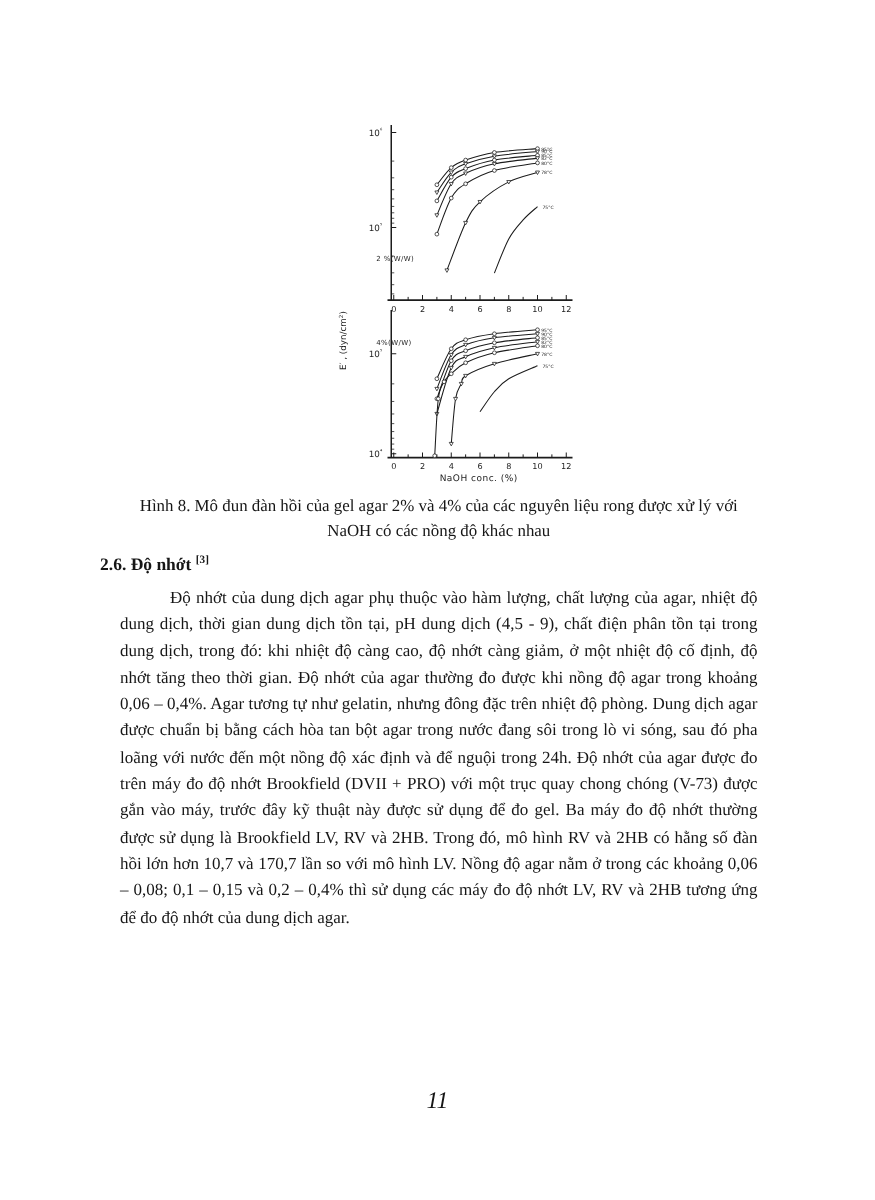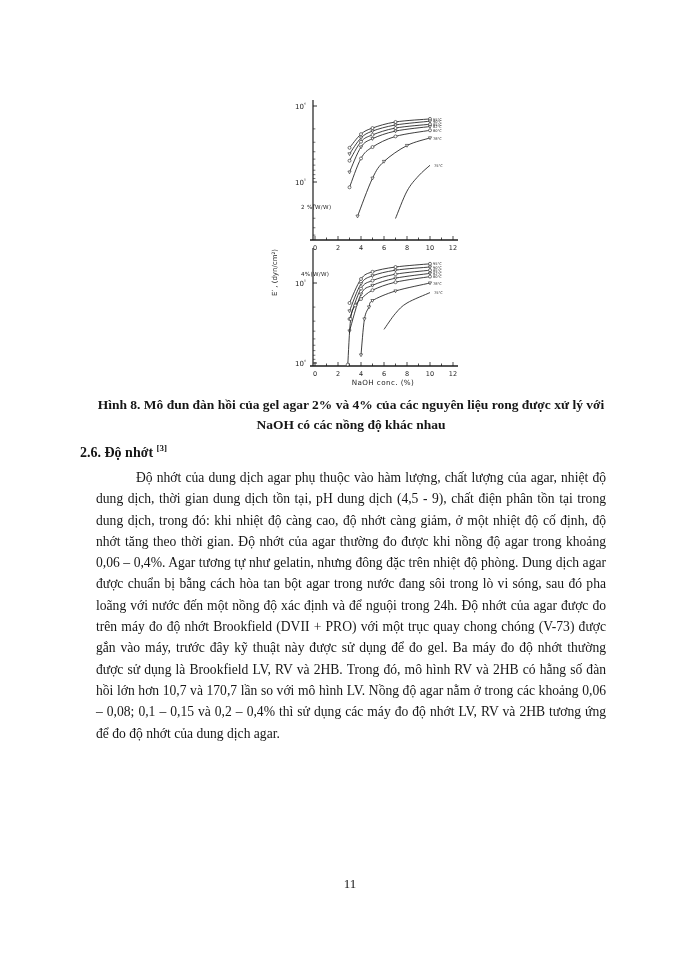--- a/index.html
+++ b/index.html
@@ -6,35 +6,35 @@
   body{
     width:700px;height:960px;position:relative;overflow:hidden;
     background:#ffffff;color:#161616;
     font-family:"Liberation Serif", serif;
   }
   .content{position:absolute;left:80px;top:0;width:542px;}
   .figure-wrap{margin:88px 0 0 185px;width:200px;height:300px;}
   .figure-wrap svg{display:block;}
   .caption{
     margin:7px auto 0;max-width:508px;text-align:center;
-    font-weight:bold;font-size:13.5px;line-height:20px;
+    font-weight:normal;font-size:13.5px;line-height:20px;
   }
   .section-heading{
     margin:9px 0 0;font-size:14px;font-weight:bold;line-height:18px;
   }
   .section-heading sup, .body-par sup{
     font-size:9px;vertical-align:super;line-height:0;
   }
   .body-par{
     margin:5px 16px 0;text-align:justify;text-indent:40px;
     font-size:13.6px;line-height:21.3px;
   }
   .page-number{
     position:absolute;left:0;right:0;bottom:68px;
-    text-align:center;font-size:13px;
+    text-align:center;font-size:19px;font-style:italic;
   }
   
   .fig-txt{font-family:"DejaVu Sans", sans-serif;fill:#1c1c1c;}
 </style>
 </head>
 <body>
 
 <div class="content">
 
   <div class="figure-wrap">

